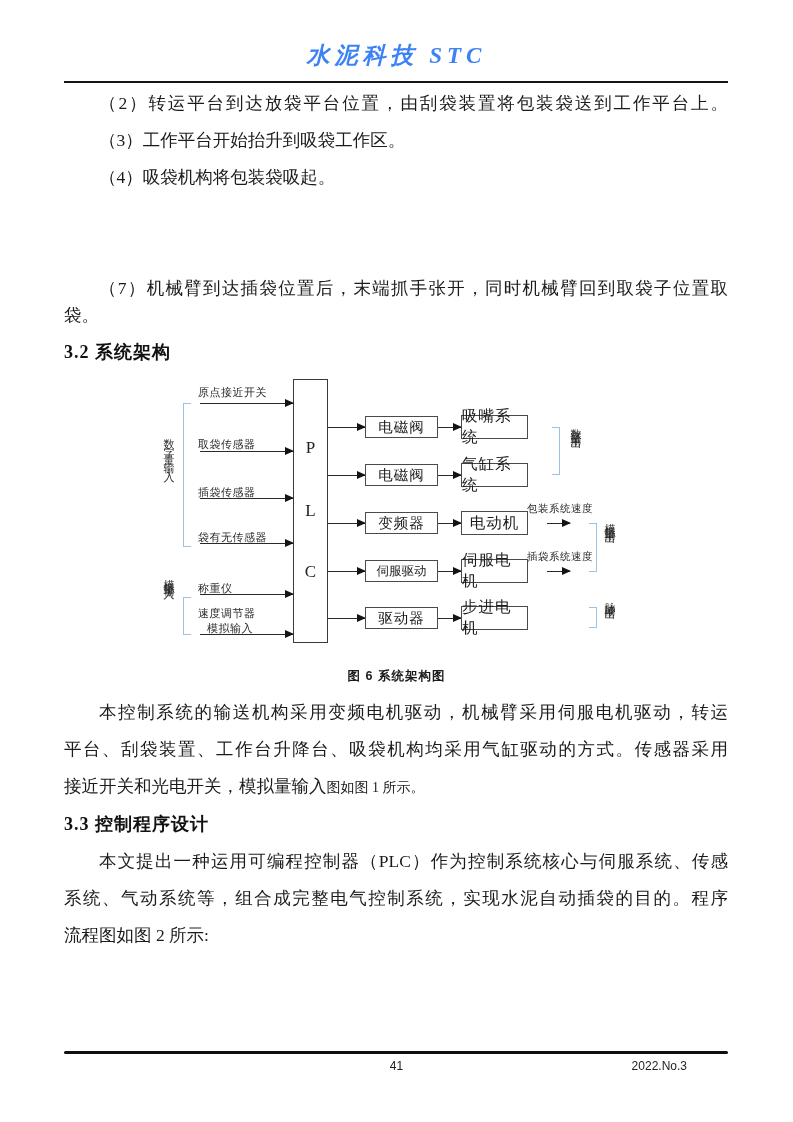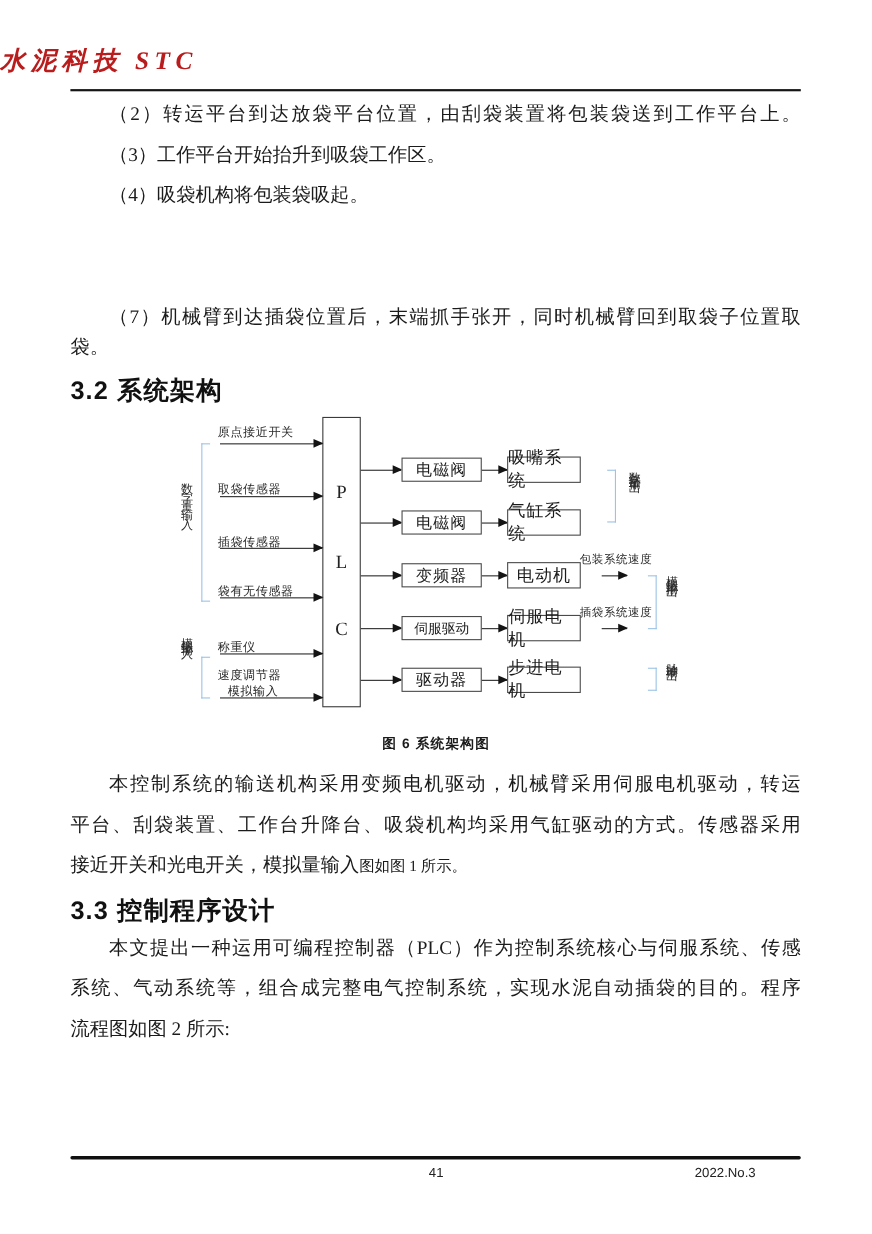--- a/index.html
+++ b/index.html
@@ -5,36 +5,36 @@
   * { margin:0; padding:0; box-sizing:border-box; }
   html,body { background:#e8e8e8; }
   .page {
     position:relative; width:793px; height:1122px; margin:0 auto;
     background:#ffffff; overflow:hidden; color:#1c1c1c;
     font-family:"Liberation Serif","DejaVu Serif",serif;
   }
   
   .journal-title {
     position:absolute; top:40px; left:0; width:100%;
-    text-align:left; font-size:23px; font-style:italic; font-weight:600;
-    letter-spacing:5px; color:#b91c1c;
+    text-align:center; font-size:23px; font-style:italic; font-weight:600;
+    letter-spacing:5px; color:#3b82f6;
   }
   .header-rule { position:absolute; top:81px; left:64px; width:664px; height:2px; background:#151515; }
   
   .bodyline {
     position:absolute; left:64px; width:664px;
     font-size:17.5px; line-height:24px; color:#1b1b1b;
     white-space:nowrap;
   }
   .bodyline.fill { white-space:normal; text-align:justify; text-align-last:justify; }
   .indent { padding-left:35px; }
   .small-tail { font-size:14px; }
   .section-heading {
-    position:absolute; left:64px; font-size:23px; font-weight:bold;
-    font-family:Liberation Sans, sans-serif; color:#111;
+    position:absolute; left:64px; font-size:18px; font-weight:bold;
+    font-family:Liberation Serif, serif; color:#111;
     letter-spacing:1px; white-space:nowrap;
   }
   
   .diagram { position:absolute; top:375px; left:0; width:793px; height:282px; }
   .plc-box { position:absolute; left:293px; top:4px; width:35px; height:264px; border:1.3px solid #3a3a3a; background:#fff; }
   .plc-letter { position:absolute; left:0; width:100%; text-align:center; font-size:17px; color:#222; font-family:"Liberation Serif",serif; }
   .dbox {
     position:absolute; border:1.2px solid #4a4a4a; background:#fff;
     display:flex; align-items:center; justify-content:center;
     font-family:"Liberation Sans","DejaVu Sans",sans-serif; color:#1b1b1b;

